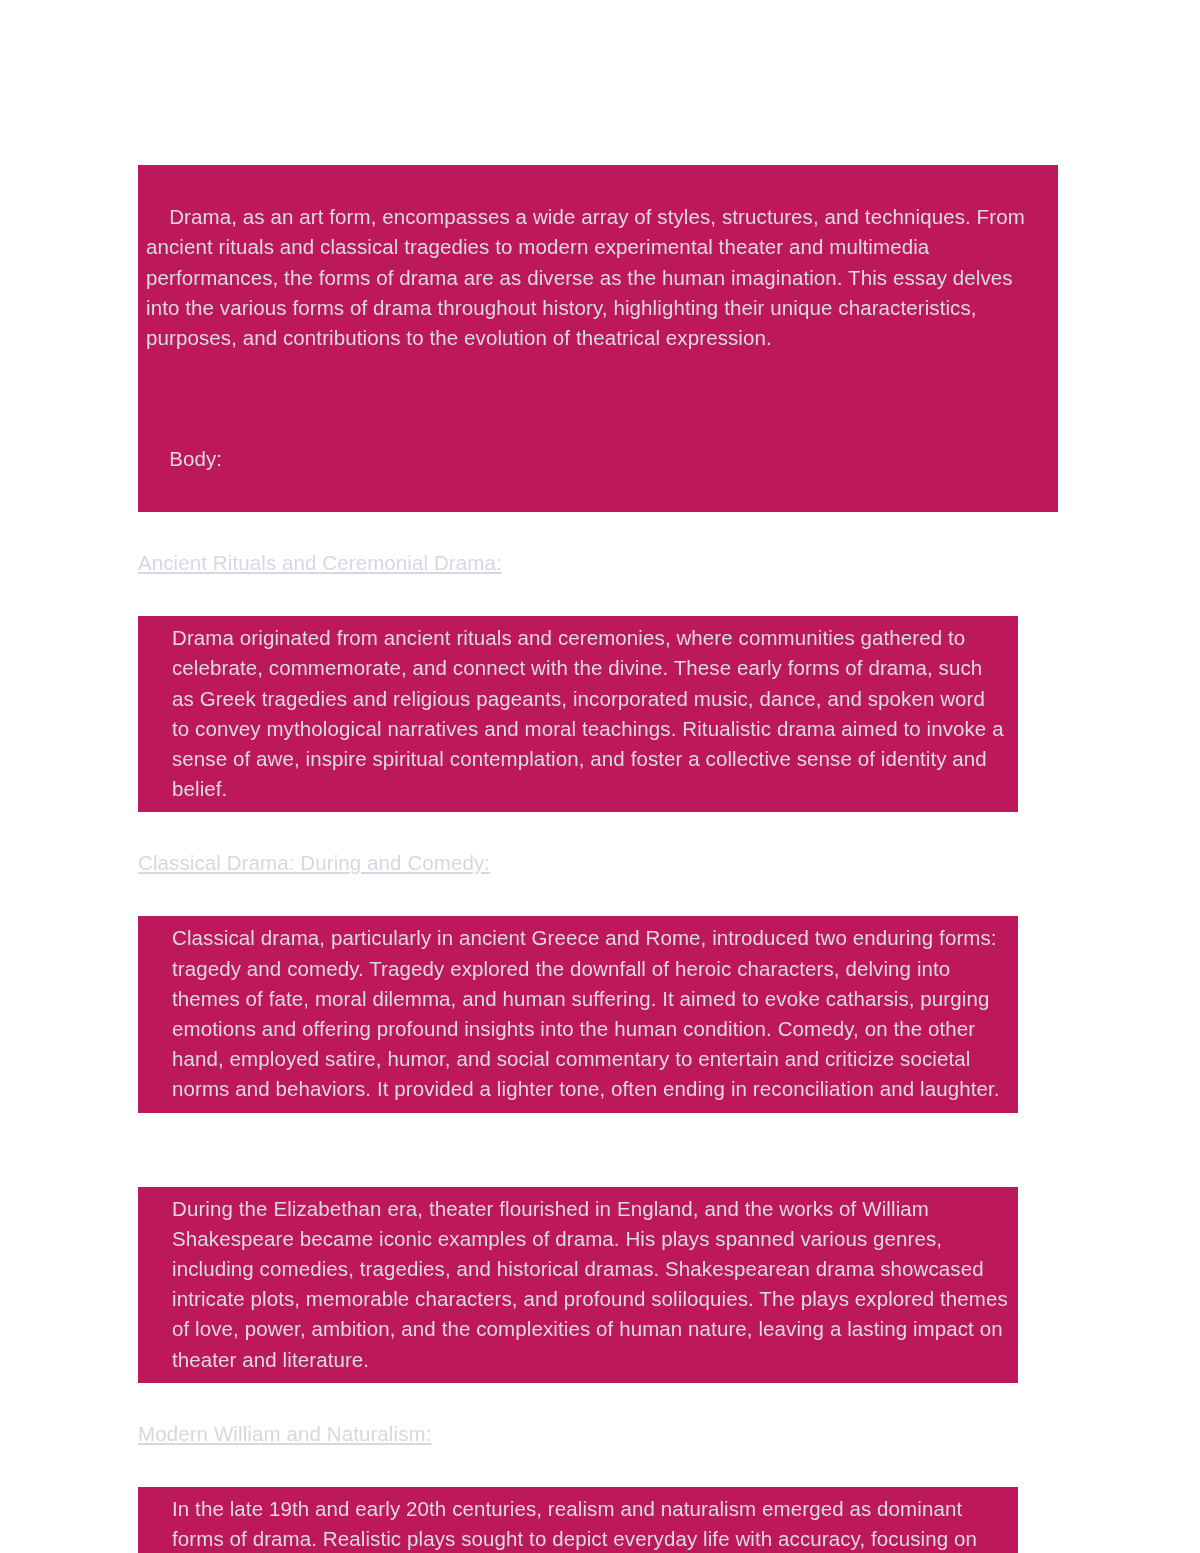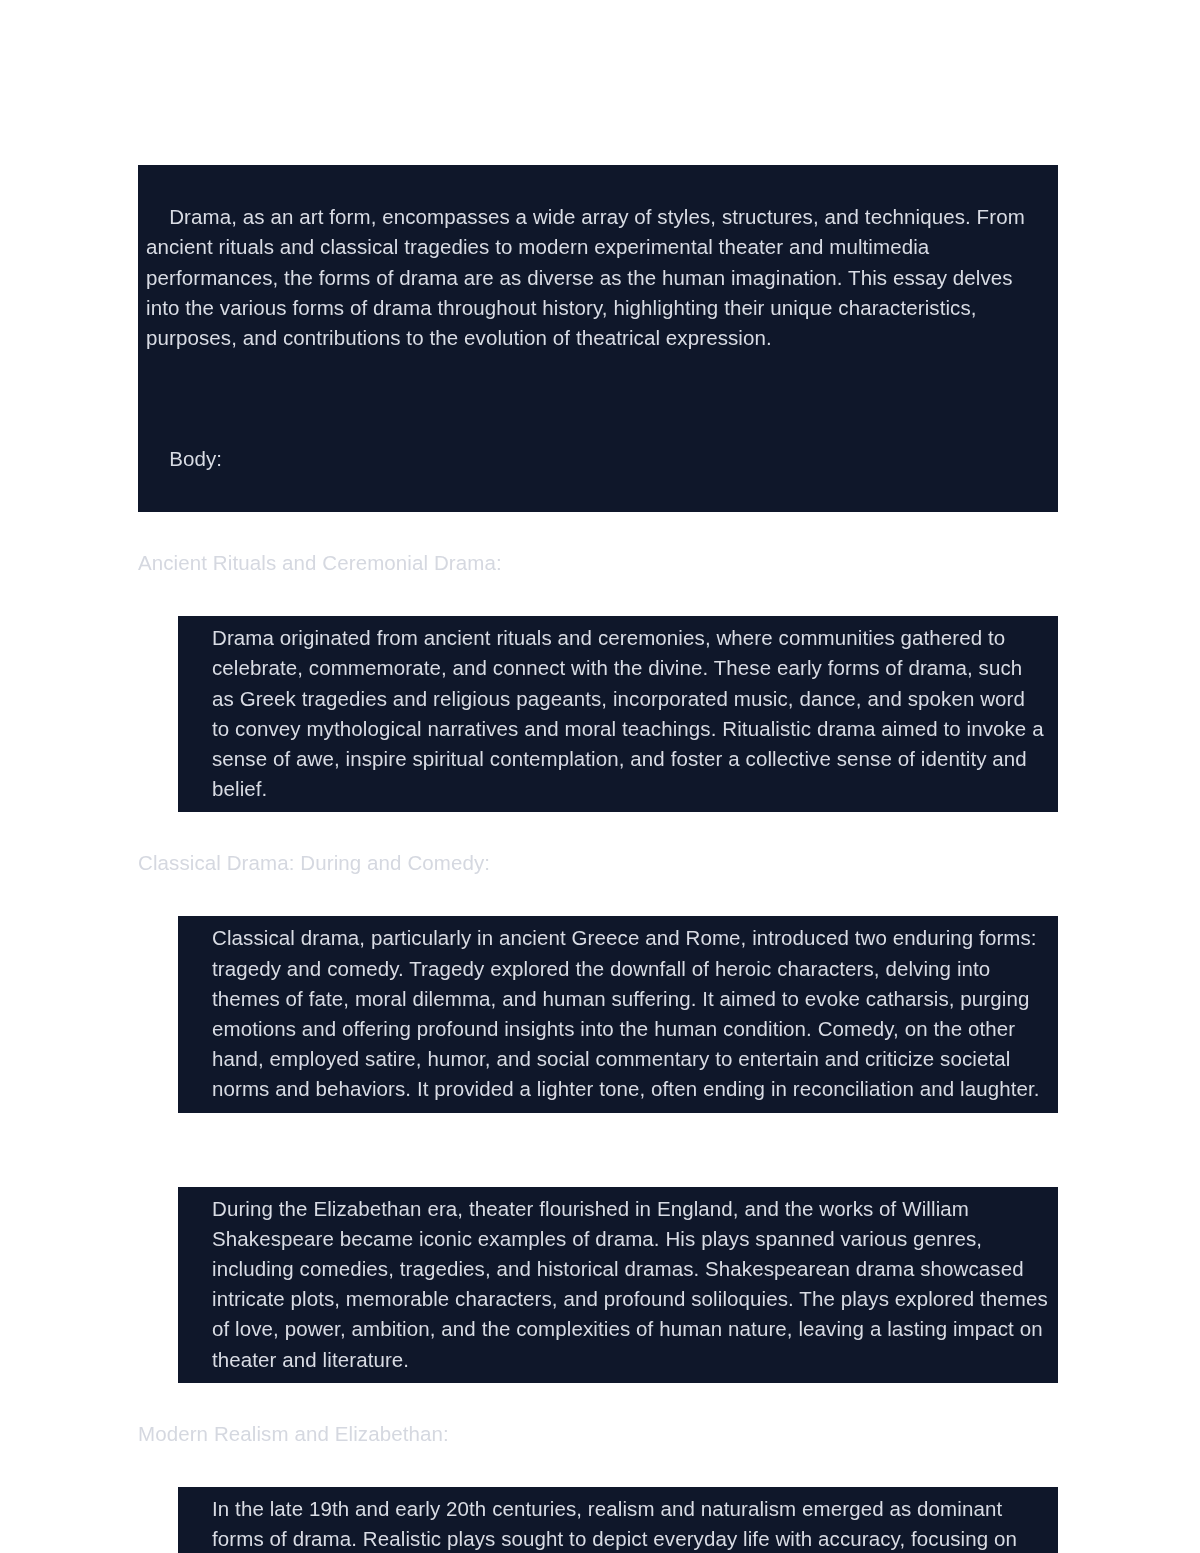--- a/index.html
+++ b/index.html
@@ -18,54 +18,54 @@
     position: relative;
     width: 1200px;
     height: 1553px;
     background: #ffffff;
     box-sizing: border-box;
     padding: 165px 140px 0 138px;
   }
 
   
   .block {
-    background: #0f172a;
+    background: #be185d;
     color: #D9DCE4;
     font-size: 20.5px;
     line-height: 30.2px;
     letter-spacing: 0.1px;
     padding: 7px 10px 8px 26px;
     box-sizing: border-box;
     white-space: pre-wrap;
   }
   .block.intro {
     width: 920px;
     margin-left: 0;
     padding-left: 8px;
   }
   .block.indented {
     width: 880px;
-    margin-left: 40px;
     padding-left: 34px;
     padding-right: 10px;
   }
   .spacer-line {
     display: block;
     height: 30.2px;
   }
 
   
   .heading {
     color: #D5D8E0;
     font-size: 20.5px;
     line-height: 30px;
     letter-spacing: 0.1px;
     margin: 0;
     padding: 0;
     font-weight: 400;
+    text-decoration: underline;
   }
 
   .gap-after-block { height: 36px; }
   .gap-after-heading { height: 38px; }
 </style>
 </head>
 <body>
 
 <div id="page">
 
@@ -87,17 +87,17 @@
   <div class="gap-after-heading"></div>
   <div class="block indented">Classical drama, particularly in ancient Greece and Rome, introduced two enduring forms: tragedy and comedy. Tragedy explored the downfall of heroic characters, delving into themes of fate, moral dilemma, and human suffering. It aimed to evoke catharsis, purging emotions and offering profound insights into the human condition. Comedy, on the other hand, employed satire, humor, and social commentary to entertain and criticize societal norms and behaviors. It provided a lighter tone, often ending in reconciliation and laughter.</div>
 
   <div class="gap-after-block"></div>
 
   <div class="gap-after-heading"></div>
   <div class="block indented">During the Elizabethan era, theater flourished in England, and the works of William Shakespeare became iconic examples of drama. His plays spanned various genres, including comedies, tragedies, and historical dramas. Shakespearean drama showcased intricate plots, memorable characters, and profound soliloquies. The plays explored themes of love, power, ambition, and the complexities of human nature, leaving a lasting impact on theater and literature.</div>
 
   <div class="gap-after-block"></div>
 
-  <p class="heading">Modern Realism and Elizabethan:</p>
+  <p class="heading">Modern William and Naturalism:</p>
   <div class="gap-after-heading"></div>
   <div class="block indented">In the late 19th and early 20th centuries, realism and naturalism emerged as dominant forms of drama. Realistic plays sought to depict everyday life with accuracy, focusing on believable characters, settings, and dialogue. These works aimed to reflect social issues, expose societal ills, and advocate for change.</div>
 
 </div>
 
 </body></html>

